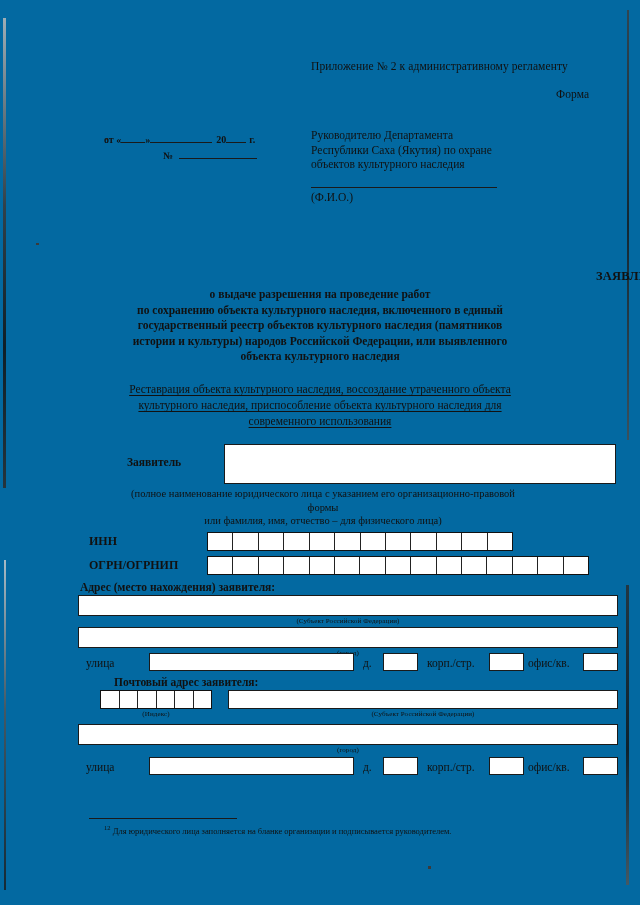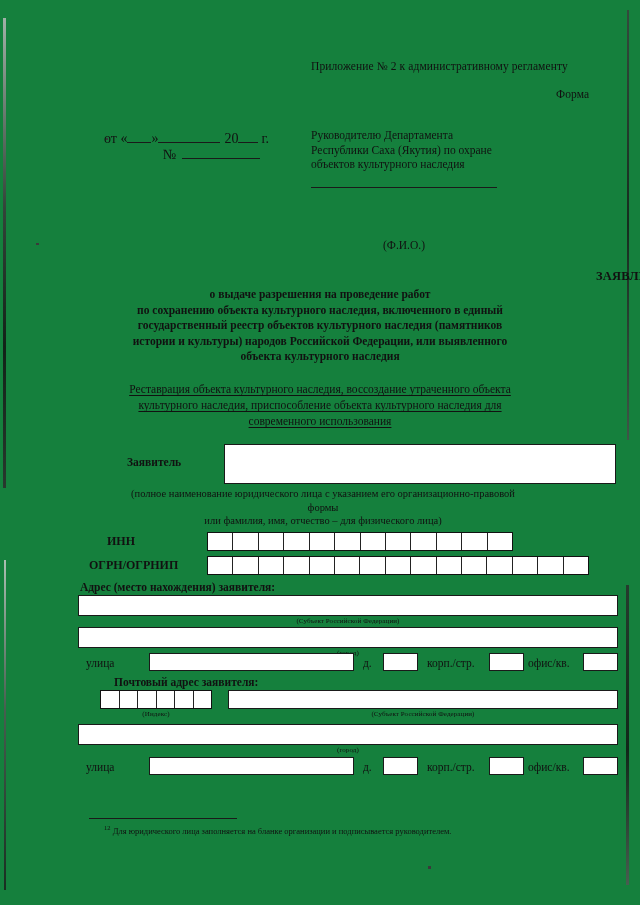--- a/index.html
+++ b/index.html
@@ -8,21 +8,21 @@
     background: #ffffff;
   }
   body {
     font-family: "Liberation Serif", "DejaVu Serif", serif;
     color: #111111;
   }
   #page {
     position: relative;
     width: 640px;
     height: 905px;
-    background: #15803d;
+    background: #0369a1;
     overflow: hidden;
   }
   
   .scan-edge-left {
     position: absolute;
     left: 3px; top: 18px;
     width: 3px; height: 470px;
     background: linear-gradient(to bottom, #b9b9b9 0%, #3a3a3a 40%, #111 70%, #2b2b2b 100%);
     opacity: .85;
   }
@@ -55,43 +55,41 @@
   .abs { position: absolute; }
 
   
   .hdr-line {
     font-size: 11.5px;
     letter-spacing: .1px;
     white-space: nowrap;
   }
 
   
-  .datebox { font-size: 14px; white-space: nowrap; }
+  .datebox { font-size: 10px; white-space: nowrap; font-weight: bold; }
   .ul {
     display: inline-block;
     border-bottom: 1px solid #1a1a1a;
     height: 11px;
     vertical-align: baseline;
   }
 
   
   .addressee {
     font-size: 11.5px;
     line-height: 14.5px;
     white-space: nowrap;
   }
   .fio-rule {
     position: absolute;
     border-top: 1px solid #1a1a1a;
   }
   .fio-label {
     position: absolute;
     font-size: 11.5px;
-    text-align: center;
-    margin-top: 48px;
   }
 
   
   .title-main {
     font-weight: bold;
     font-size: 12.5px;
     text-align: right;
     letter-spacing: .2px;
     padding-left: 48px;
   }
@@ -222,21 +220,21 @@
   <div class="abs lbl-bold" style="left:127px;top:456px;">Заявитель</div>
 
   <div class="abs box" style="left:224px;top:444px;width:392px;height:40px;"></div>
 
   <div class="abs caption" style="left:88px;top:487px;width:470px;">
     <div>(полное наименование юридического лица с указанием его организационно-правовой</div>
     <div>формы</div>
     <div>или фамилия, имя, отчество – для физического лица)</div>
   </div>
 
-  <div class="abs lbl-bold" style="left:89px;top:534px;font-size:12px;margin-left:18px;">ИНН</div>
+  <div class="abs lbl-bold" style="left:89px;top:534px;font-size:12px;">ИНН</div>
 
   <div class="abs cellgrid" id="inn-grid" style="left:207px;top:532px;width:306px;height:19px;">
       <i></i>
       <i></i>
       <i></i>
       <i></i>
       <i></i>
       <i></i>
       <i></i>
       <i></i>

